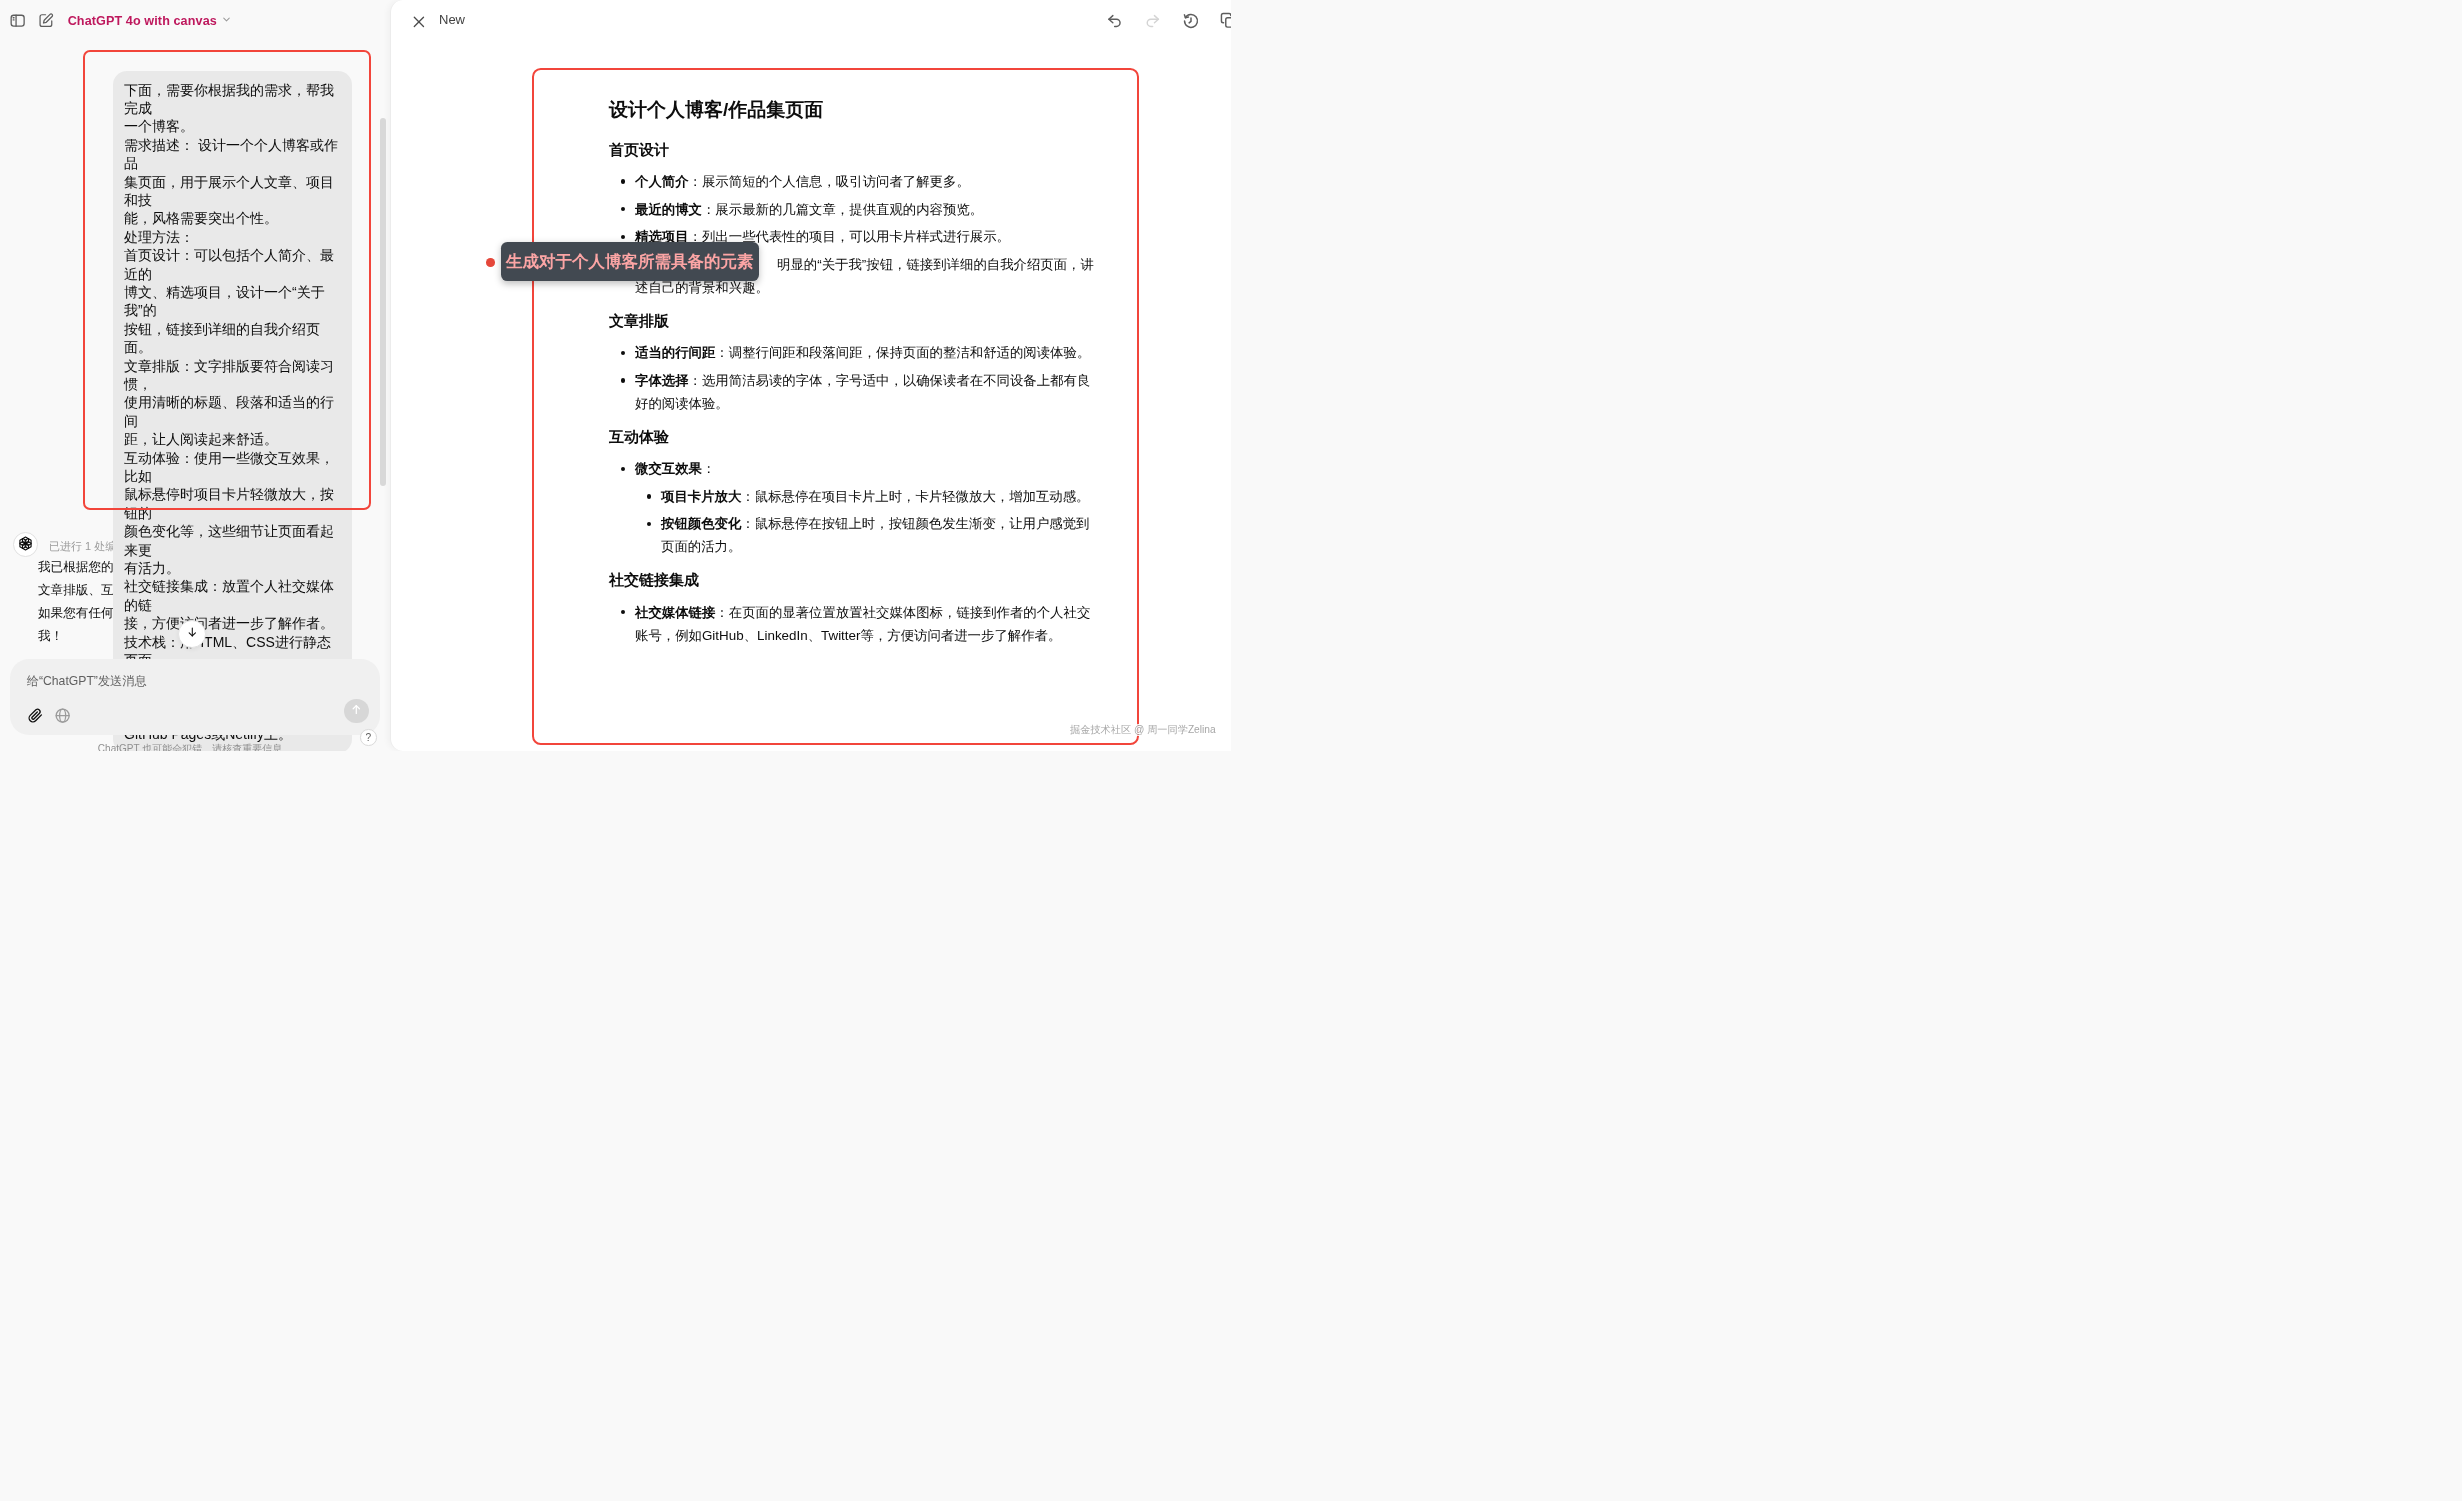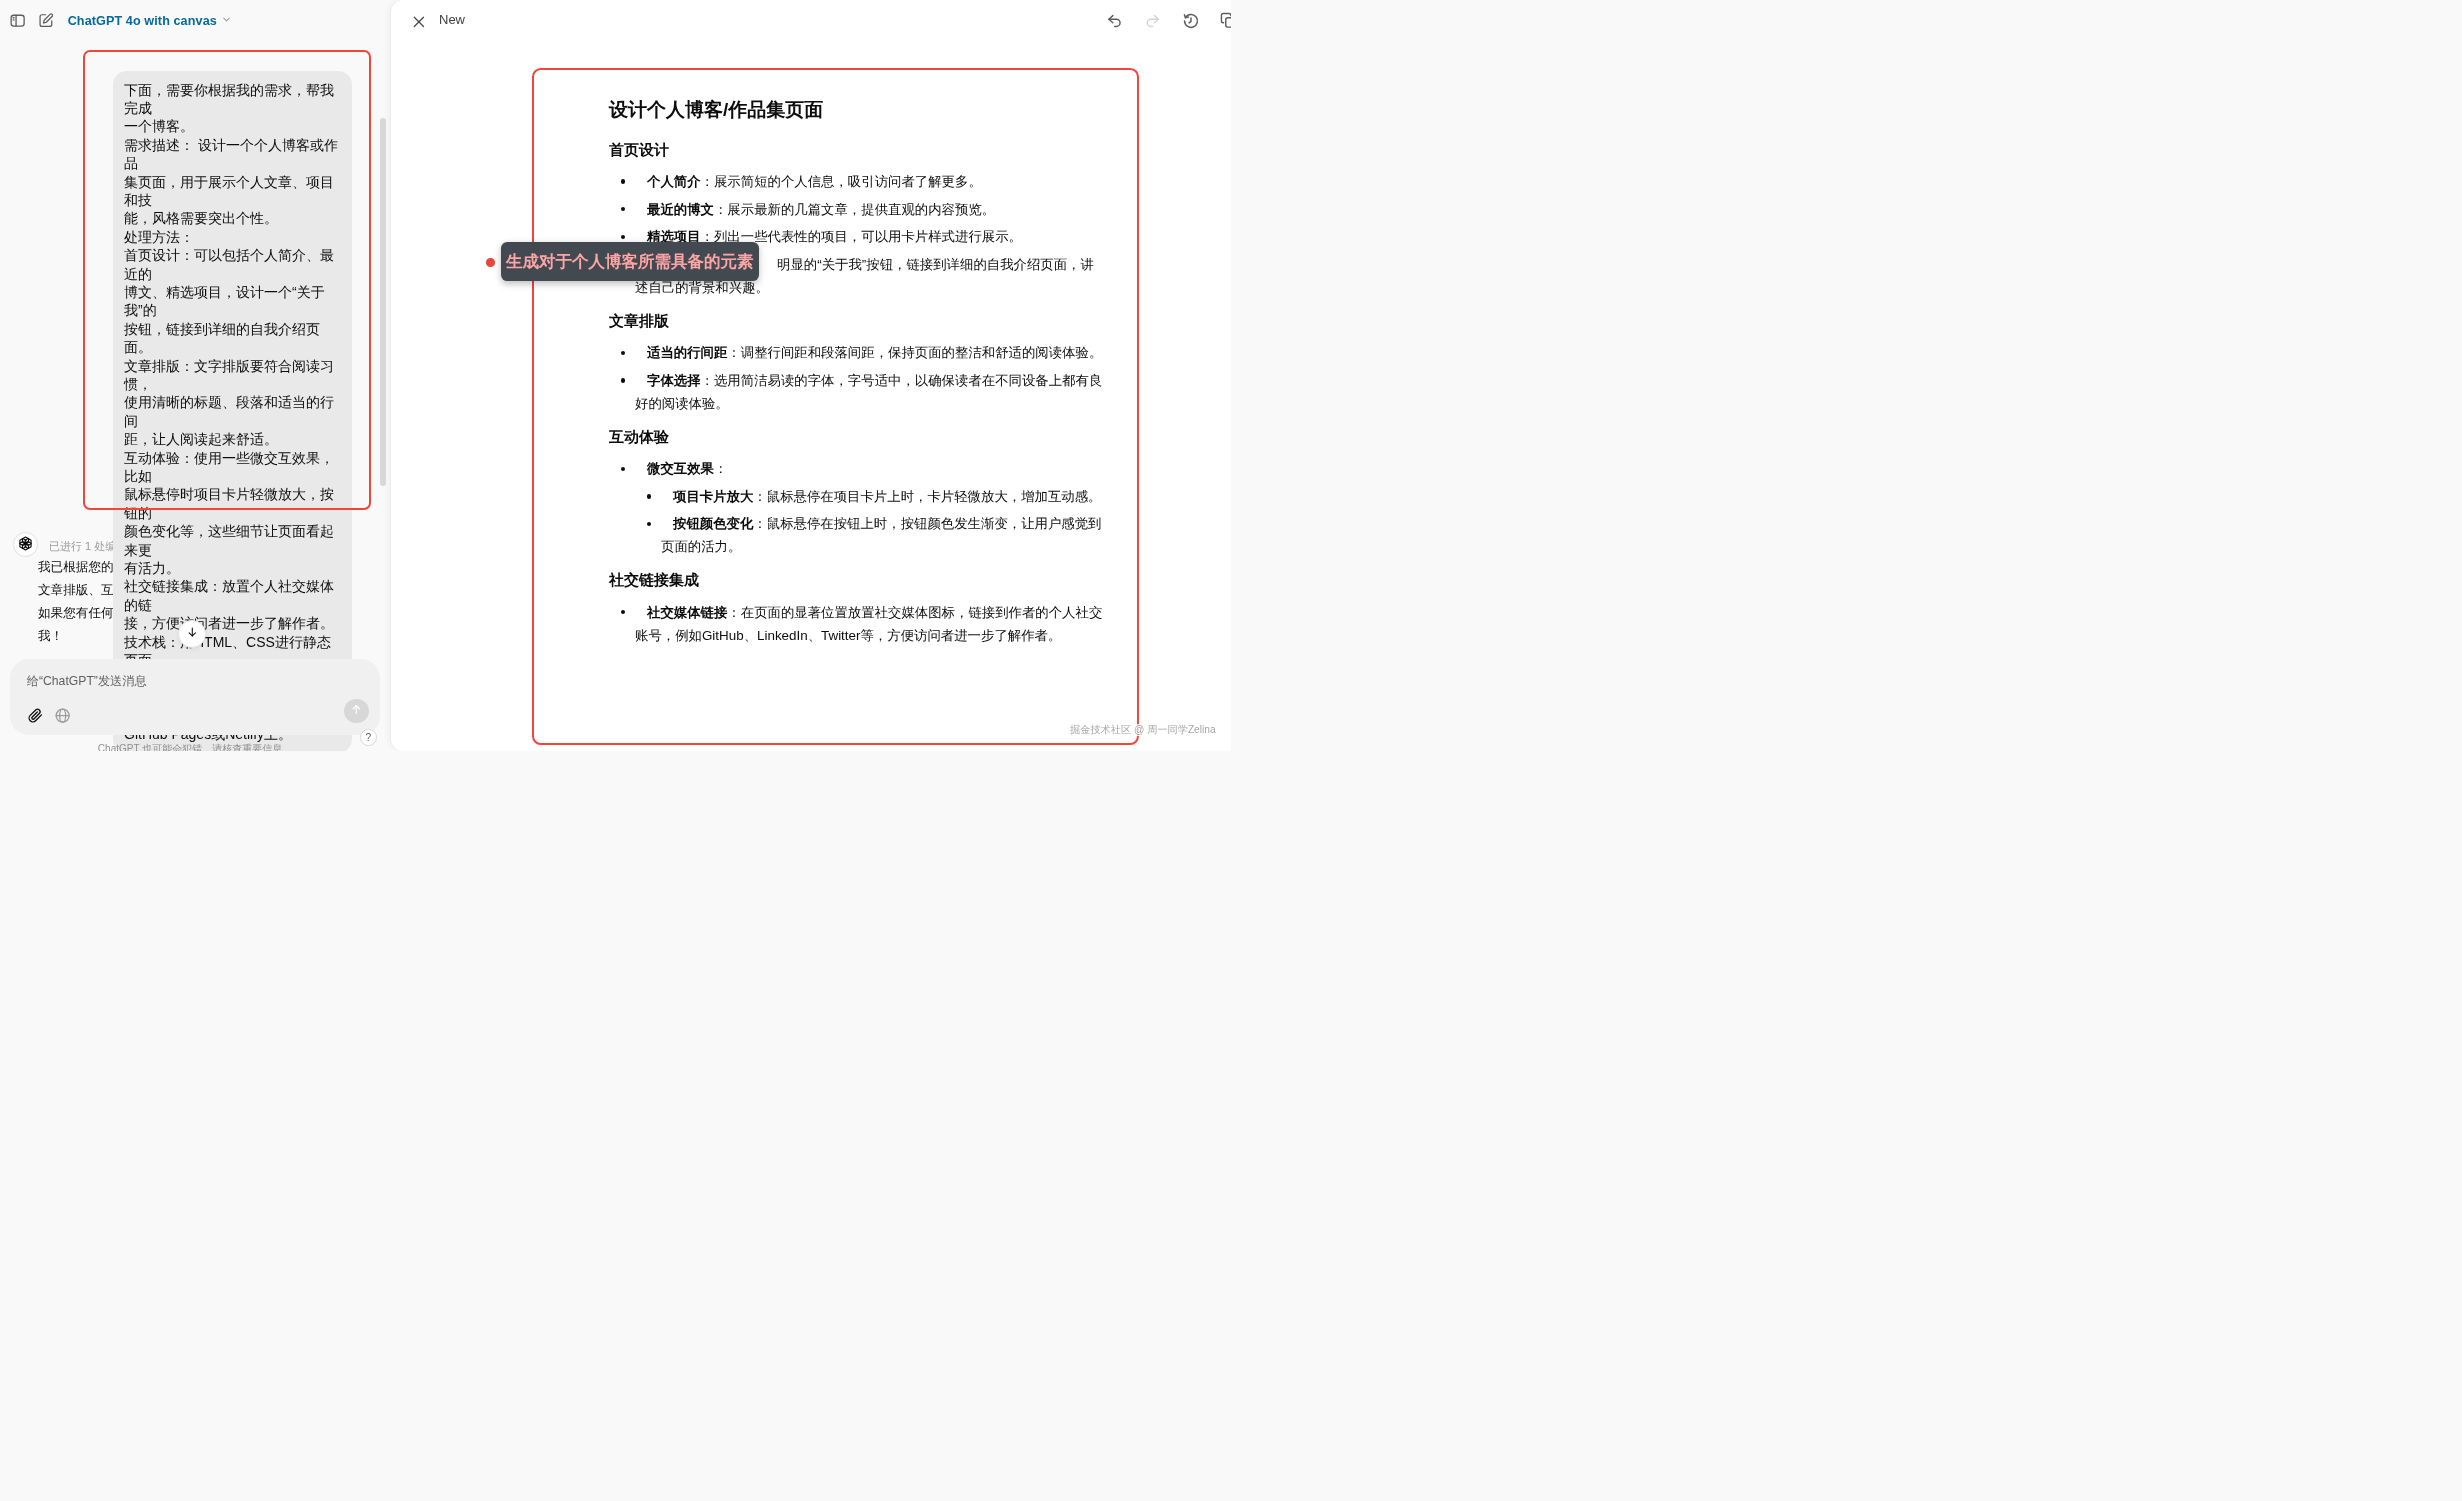--- a/index.html
+++ b/index.html
@@ -11,21 +11,21 @@
   .stage{position:relative;width:1231px;height:751px;overflow:hidden;}
 
   
   .chat-panel{position:absolute;left:0;top:0;width:390px;height:751px;background:#f9f9f9;}
   .chat-header{position:absolute;left:0;top:0;width:390px;height:41px;display:flex;align-items:center;}
   .icon-btn{width:23.6px;height:23.6px;display:flex;align-items:center;justify-content:center;border-radius:4.7px;flex:0 0 auto;cursor:pointer;}
   .icon-btn svg{display:block;}
   .hdr-toggle{margin-left:6.3px;}
   .hdr-compose{margin-left:4.7px;}
   .model-title{margin-left:9.5px;display:flex;align-items:center;gap:3.9px;cursor:pointer;}
-  .model-title .t{font-size:12.6px;font-weight:700;color:#0369a1;letter-spacing:0.1px;}
+  .model-title .t{font-size:12.6px;font-weight:700;color:#be185d;letter-spacing:0.1px;}
 
   .anno-box-chat{position:absolute;left:83px;top:50px;width:284px;height:456px;
     border:2.4px solid #F2453B;border-radius:7px;z-index:30;pointer-events:none;}
   .anno-box-canvas{position:absolute;left:532px;top:68px;width:603px;height:673px;
     border:2.4px solid #F2453B;border-radius:8.7px;z-index:30;pointer-events:none;}
 
   .user-bubble{position:absolute;left:113px;top:71px;width:217px;background:#e9e9e9;
     border-radius:14px;padding:9.5px 11px;z-index:1;}
   .user-bubble .msg{font-size:14px;line-height:18.4px;white-space:pre-line;color:#0d0d0d;}
 
@@ -62,21 +62,21 @@
   .canvas-actions{position:absolute;right:-6.3px;top:11px;display:flex;gap:19px;}
   .canvas-actions .icon-btn{width:19px;height:19px;}
 
   .doc{position:absolute;left:218px;top:96px;width:510px;}
   .doc-title{font-size:19px;font-weight:700;line-height:27px;margin:0 0 15.8px 0;color:#0d0d0d;}
   .sec-heading{font-size:15px;font-weight:700;line-height:21px;margin:11px 0 10.2px 0;color:#0d0d0d;}
   .li{position:relative;padding-left:26px;font-size:13.4px;line-height:23px;margin-bottom:4.7px;color:#0d0d0d;}
   .li .marker{position:absolute;left:11.8px;top:9.5px;width:4.3px;height:4.3px;border-radius:50%;background:#0d0d0d;text-indent:0;}
   .li.lvl2{padding-left:52px;}
   .li.lvl2 .marker{left:38px;}
-  .li .head{font-weight:700;margin-left:12px;}
+  .li .head{font-weight:700;}
   .li .txt{white-space:pre-line;}
 
   .tooltip{position:absolute;left:501px;top:242px;height:39px;line-height:39px;padding:0 5px;
     background:#424951;border-radius:6.3px;color:#fca5a5;font-size:16.5px;font-weight:700;
     white-space:nowrap;z-index:40;box-shadow:0 2.4px 7.9px rgba(0,0,0,.25);}
   .anchor-dot{position:absolute;left:486px;top:258px;width:8.7px;height:8.7px;border-radius:50%;background:#E5473A;z-index:41;}
 
   .watermark{position:absolute;left:1070px;top:723px;font-size:10.2px;color:#a6a6a6;z-index:45;white-space:nowrap;
     text-shadow:-0.8px -0.8px 0 #fff,0.8px -0.8px 0 #fff,-0.8px 0.8px 0 #fff,0.8px 0.8px 0 #fff;}
 </style>

